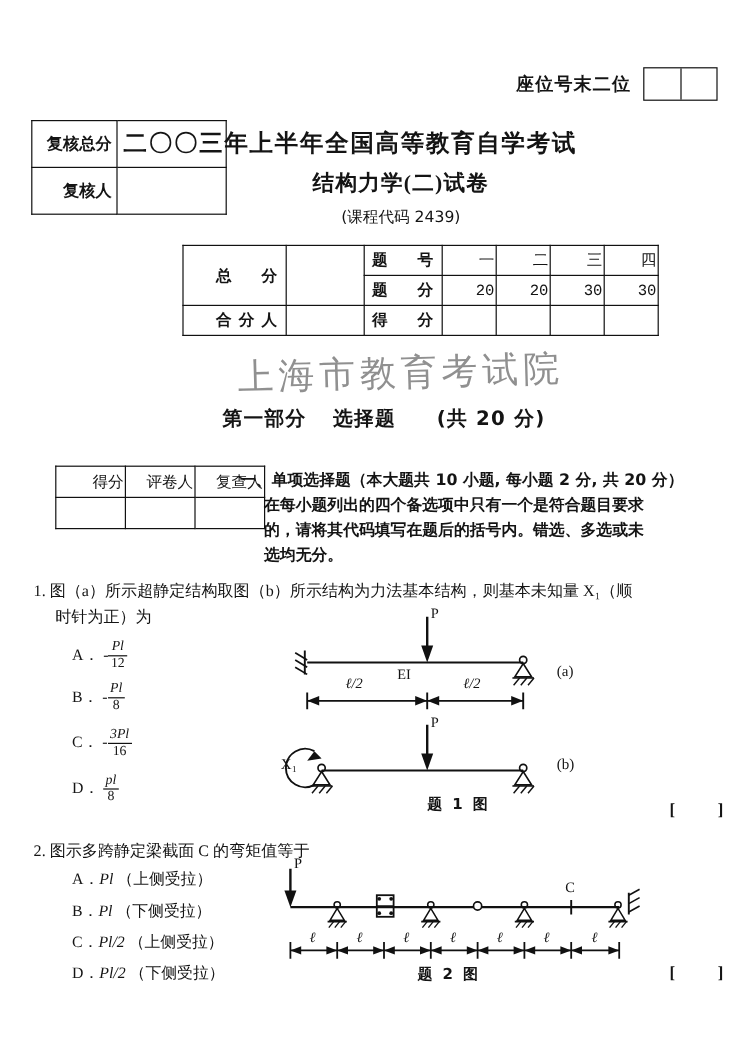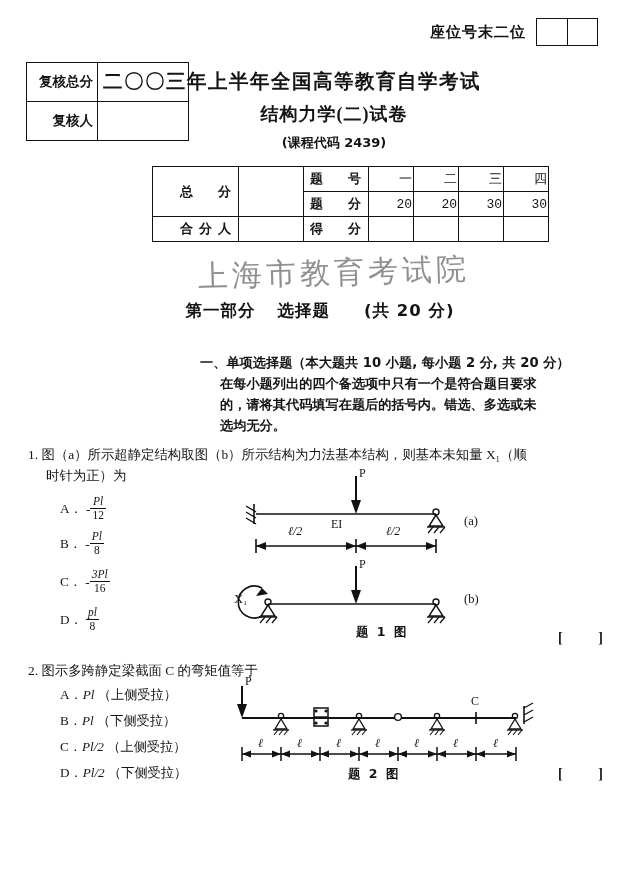--- a/index.html
+++ b/index.html
@@ -5,21 +5,21 @@
   html,body{margin:0;padding:0;}
   body{
     width:620px;height:886px;
     background:#ffffff;
     font-family:"Liberation Serif","DejaVu Serif",serif;
     color:#141414;
     position:relative;
     overflow:hidden;
     -webkit-font-smoothing:none;
   }
-  .page{position:absolute;inset:0;}
+  .page{position:absolute;inset:0;margin-top:38px;}
 
   
   .bx{position:absolute;box-sizing:border-box;}
   .tbl{border-collapse:collapse;}
   .tbl td{border:1.4px solid #111;text-align:right;vertical-align:middle;
           font-family:Liberation Mono, monospace;}
 
   
   #seat-row{position:absolute;left:430px;top:18px;display:flex;align-items:center;gap:10px;}
   #seat-label{font-size:15px;font-weight:bold;letter-spacing:1px;}
@@ -35,21 +35,21 @@
 
   
   #t1{position:absolute;left:0;top:68px;width:536px;text-align:center;
       font-size:19.5px;letter-spacing:1.5px;font-weight:bold;
       font-family:"DejaVu Sans","Liberation Sans",sans-serif;
       transform:scaleY(1.02);padding-left:48px;box-sizing:border-box;}
   #t2{position:absolute;left:0;top:102px;width:620px;text-align:center;
       font-size:18px;letter-spacing:1px;font-weight:bold;
       font-family:Liberation Serif, serif;padding-left:48px;box-sizing:border-box;}
   #t3{position:absolute;left:0;top:134px;width:620px;text-align:center;
-      font-size:13px;font-weight:bold;padding-left:48px;box-sizing:border-box;
+      font-size:13px;font-weight:normal;padding-left:48px;box-sizing:border-box;
       font-family:"DejaVu Sans","Liberation Sans",sans-serif;}
 
   
   #score-tbl{position:absolute;left:152px;top:166px;}
   #score-tbl td{height:22px;font-size:13px;font-weight:bold;}
   #score-tbl td.c1{width:60px;letter-spacing:6px;padding-left:24px;}
   #score-tbl td.c2{width:62px;}
   #score-tbl td.c3{width:58px;letter-spacing:6px;padding-left:5px;}
   #score-tbl td.cn{width:42px;font-weight:normal;font-size:13px;}
 
@@ -156,20 +156,34 @@
     </tr>
   </tbody>
     </table>
 
   <div id="stamp">上海市教育考试院</div>
 
   <div id="part-head">
     <span>第一部分</span><span class="gap"></span><span>选择题</span><span class="gap2"></span><span>(共 20 分)</span>
   </div>
 
+  <table id="grade-tbl" class="tbl">
+    <tbody>
+        <tr>
+      <td>得分</td>
+      <td>评卷人</td>
+      <td>复查人</td>
+    </tr>
+    <tr>
+      <td></td>
+      <td></td>
+      <td></td>
+    </tr>
+  </tbody>
+    </table>
 
   <div id="dir">
     <span class="ind0">一、单项选择题（本大题共 10 小题, 每小题 2 分, 共 20 分）</span>
     <span class="ind">在每小题列出的四个备选项中只有一个是符合题目要求</span>
     <span class="ind">的，请将其代码填写在题后的括号内。错选、多选或未</span>
     <span class="ind">选均无分。</span>
   </div>
 
   <div class="qtext" style="left:28px;top:444px;width:578px;">
     <span>1.</span>

